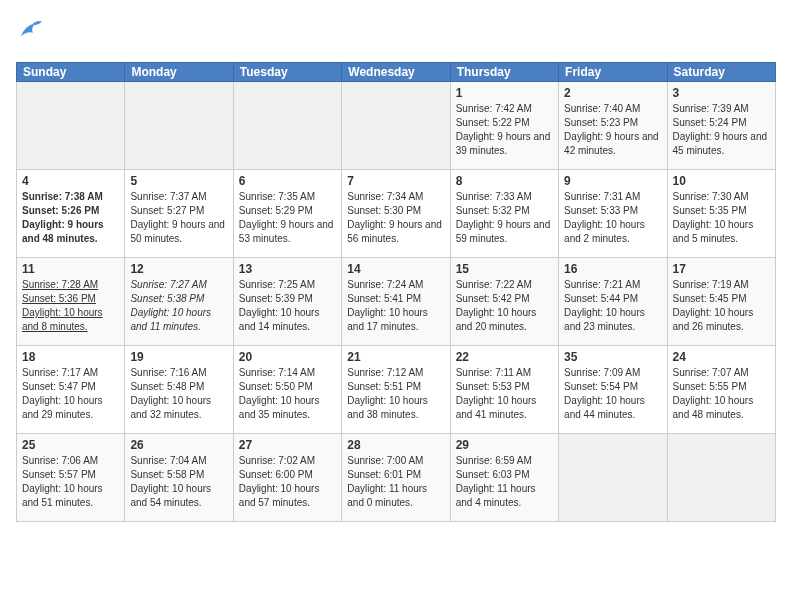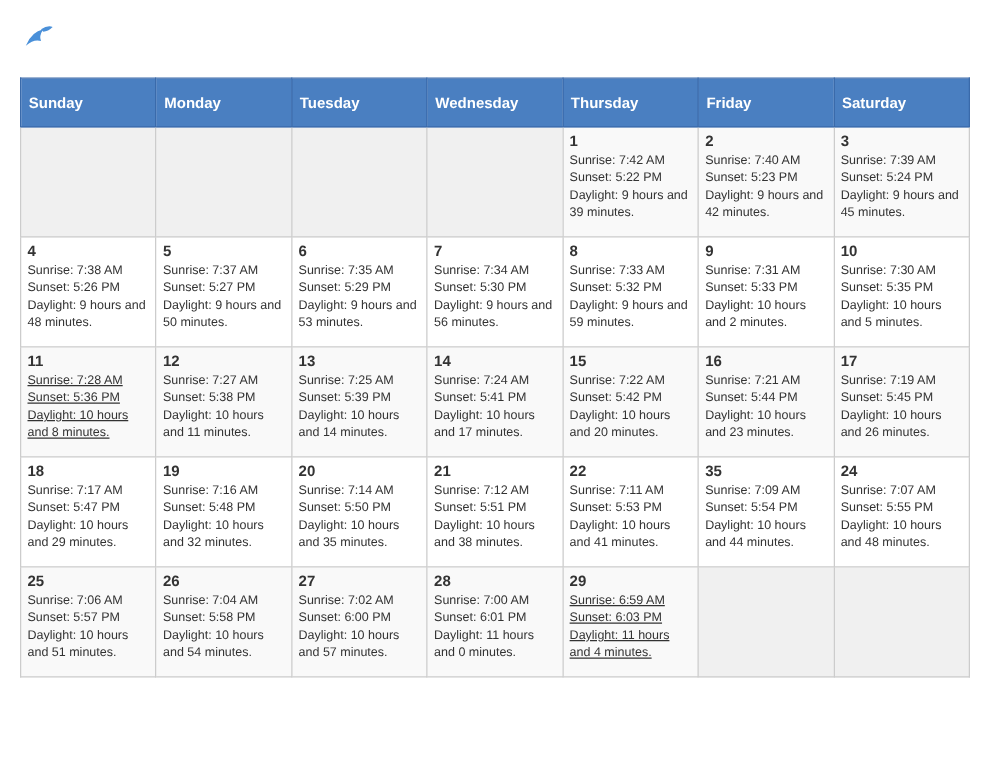--- a/index.html
+++ b/index.html
@@ -49,21 +49,21 @@
     }
     table {
       width: 100%;
       border-collapse: collapse;
       font-size: 11px;
     }
     thead tr th {
       background-color: #4a7fc1;
       color: #fff;
       text-align: left;
-      padding: 12px 6px;
+      padding: 2px 6px;
       font-size: 12px;
       border: 1px solid #3a6aaa;
     }
     tbody tr td {
       border: 1px solid #ccc;
       vertical-align: top;
       padding: 4px 5px;
       height: 88px;
       width: calc(100%/7);
       background: #fff;
@@ -139,21 +139,21 @@
         <td>
           <span class="day-number">3</span>
           <div class="day-info" style="white-space: pre-line;">Sunrise: 7:39 AM
 Sunset: 5:24 PM
 Daylight: 9 hours and 45 minutes.</div>
         </td>
       </tr>
       <tr>
         <td>
           <span class="day-number">4</span>
-          <div class="day-info" style="white-space: pre-line;">Sunrise: 7:38 AM
+          <div class="day-info" style="white-space: pre-line; font-weight: bold;">Sunrise: 7:38 AM
 Sunset: 5:26 PM
 Daylight: 9 hours and 48 minutes.</div>
         </td>
         <td>
           <span class="day-number">5</span>
           <div class="day-info" style="white-space: pre-line;">Sunrise: 7:37 AM
 Sunset: 5:27 PM
 Daylight: 9 hours and 50 minutes.</div>
         </td>
         <td>
@@ -189,21 +189,21 @@
       </tr>
       <tr>
         <td>
           <span class="day-number">11</span>
           <div class="day-info" style="white-space: pre-line; text-decoration: underline;">Sunrise: 7:28 AM
 Sunset: 5:36 PM
 Daylight: 10 hours and 8 minutes.</div>
         </td>
         <td>
           <span class="day-number">12</span>
-          <div class="day-info" style="white-space: pre-line;">Sunrise: 7:27 AM
+          <div class="day-info" style="white-space: pre-line; font-style: italic;">Sunrise: 7:27 AM
 Sunset: 5:38 PM
 Daylight: 10 hours and 11 minutes.</div>
         </td>
         <td>
           <span class="day-number">13</span>
           <div class="day-info" style="white-space: pre-line;">Sunrise: 7:25 AM
 Sunset: 5:39 PM
 Daylight: 10 hours and 14 minutes.</div>
         </td>
         <td>
@@ -295,21 +295,21 @@
 Daylight: 10 hours and 57 minutes.</div>
         </td>
         <td>
           <span class="day-number">28</span>
           <div class="day-info" style="white-space: pre-line;">Sunrise: 7:00 AM
 Sunset: 6:01 PM
 Daylight: 11 hours and 0 minutes.</div>
         </td>
         <td>
           <span class="day-number">29</span>
-          <div class="day-info" style="white-space: pre-line; text-decoration: underline;">Sunrise: 6:59 AM
+          <div class="day-info" style="white-space: pre-line;">Sunrise: 6:59 AM
 Sunset: 6:03 PM
 Daylight: 11 hours and 4 minutes.</div>
         </td>
         <td class="empty-cell"></td>
         <td class="empty-cell"></td>
       </tr>
     </tbody>
 </table>
 
 </body></html>

